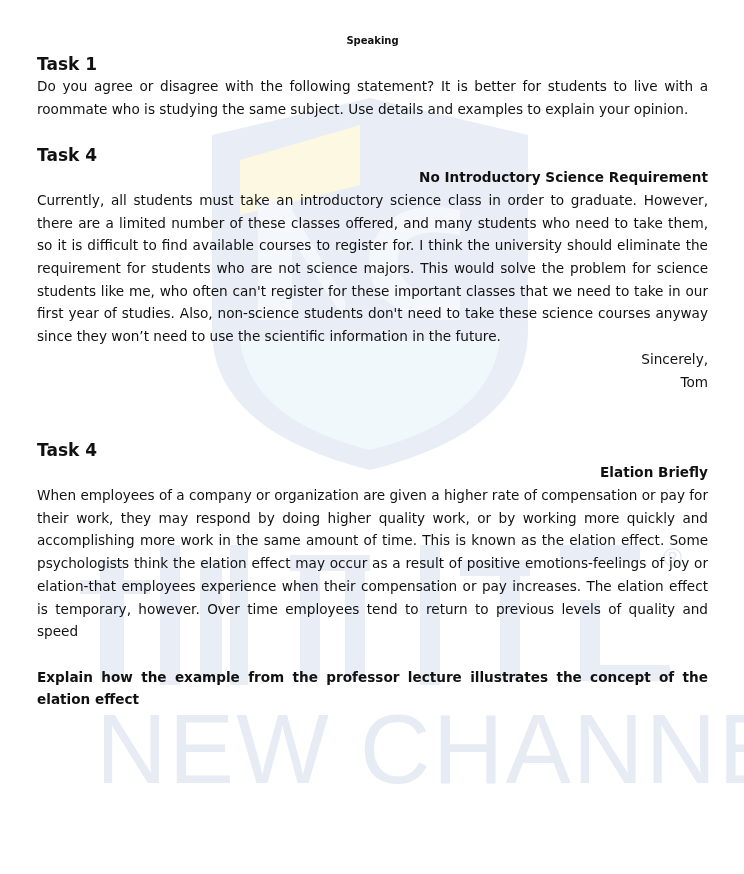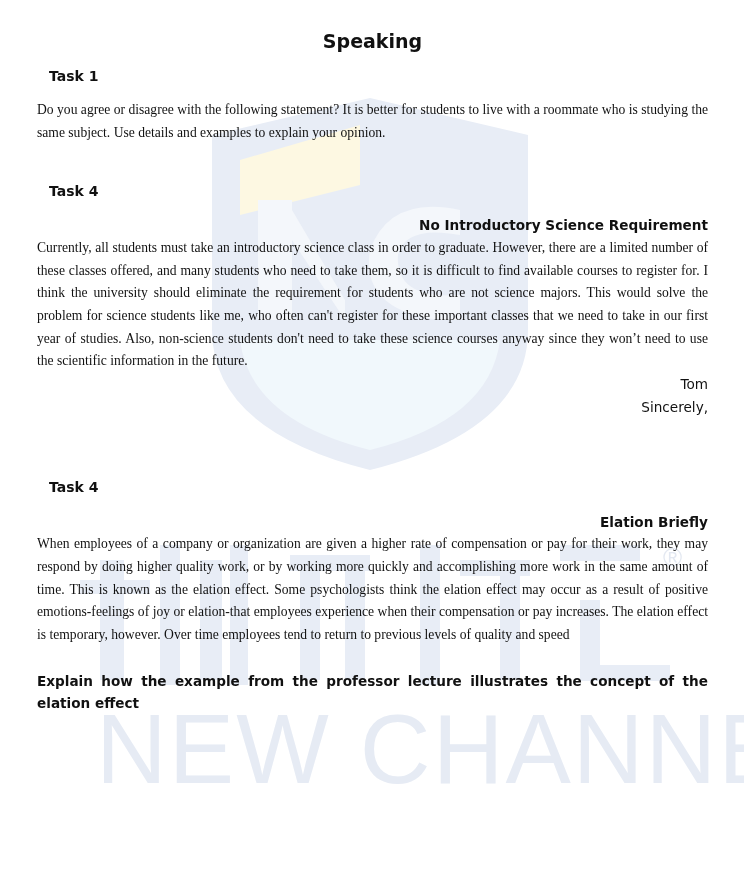--- a/index.html
+++ b/index.html
@@ -46,31 +46,30 @@
       z-index: 1;
       padding: 0 36px 0 37px;
       font-size: 13.6px;
       line-height: 22.7px;
     }
     .title {
       text-align: center;
       font-weight: bold;
       margin: 0;
       padding-top: 30px;
-      font-size: 19px;
+      font-size: 10px;
     }
     .task-heading {
       font-weight: bold;
-      margin: 12px;
-      font-size: 14px;
+      margin: 0;
+      font-size: 17px;
     }
     .para {
       margin: 0;
       text-align: justify;
-      font-family: Liberation Serif, serif;
     }
     .center-heading {
       font-weight: bold;
       text-align: right;
       margin: 0;
     }
     .bold-para {
       font-weight: bold;
       margin: 0;
       text-align: justify;
@@ -126,22 +125,22 @@
     <p class="task-heading">Task 1</p>
     <p class="para">Do you agree or disagree with the following statement? It is better for students to live with a roommate who is studying the same subject. Use details and examples to explain your opinion.</p>
   </section>
 
   <div class="gap"></div>
 
   <section>
     <p class="task-heading">Task 4</p>
     <p class="center-heading">No Introductory Science Requirement</p>
     <p class="para">Currently, all students must take an introductory science class in order to graduate. However, there are a limited number of these classes offered, and many students who need to take them, so it is difficult to find available courses to register for. I think the university should eliminate the requirement for students who are not science majors. This would solve the problem for science students like me, who often can't register for these important classes that we need to take in our first year of studies. Also, non-science students don't need to take these science courses anyway since they won’t need to use the scientific information in the future.</p>
+    <p class="right">Sincerely,</p>
     <p class="right">Tom</p>
-    <p class="right">Sincerely,</p>
     <div class="gap"></div>
   </section>
 
   <div class="gap"></div>
 
   <section>
     <p class="task-heading">Task 4</p>
     <p class="center-heading">Elation Briefly</p>
     <p class="para">When employees of a company or organization are given a higher rate of compensation or pay for their work, they may respond by doing higher quality work, or by working more quickly and accomplishing more work in the same amount of time. This is known as the elation effect. Some psychologists think the elation effect may occur as a result of positive emotions-feelings of joy or elation-that employees experience when their compensation or pay increases. The elation effect is temporary, however. Over time employees tend to return to previous levels of quality and speed</p>
     <div class="gap"></div>

